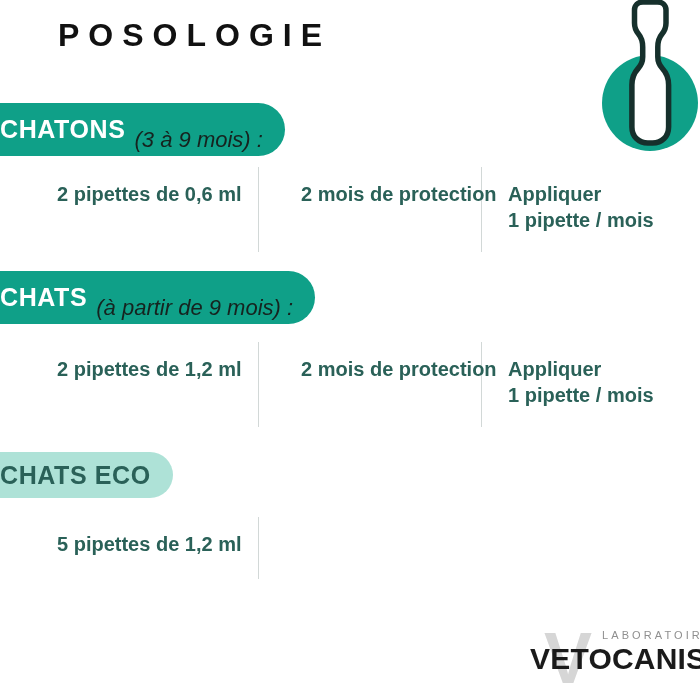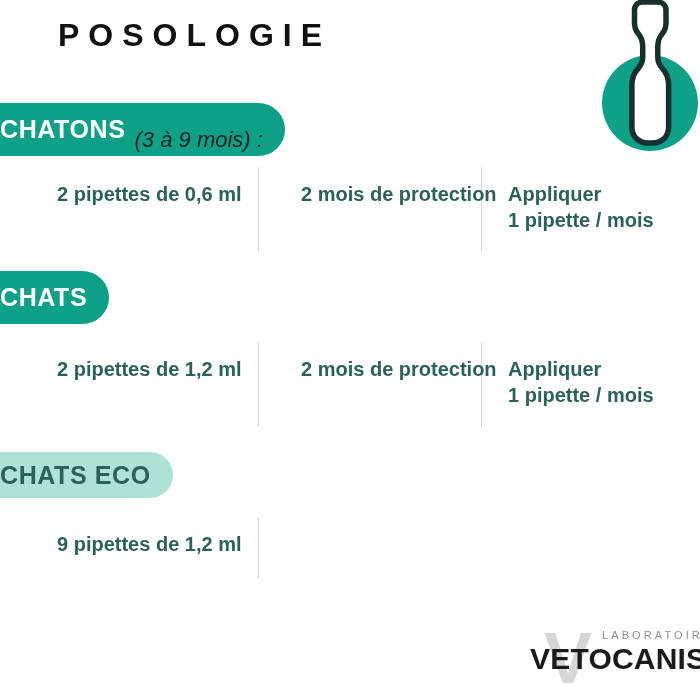--- a/index.html
+++ b/index.html
@@ -203,38 +203,39 @@
     <div class="divider d1"></div>
     <div class="divider d2"></div>
     <div class="cell c1">2 pipettes de 0,6 ml</div>
     <div class="cell c2">2 mois de protection</div>
     <div class="cell c3">Appliquer
 1 pipette / mois</div>
   </div>
 
   <div class="pill teal" id="pill-cat">
     <span class="pill-main">CHATS</span>
+    <span class="pill-sub">(à partir de 9 mois) :</span>
   </div>
 
   <div class="row" id="row-cat">
     <div class="divider d1"></div>
     <div class="divider d2"></div>
     <div class="cell c1">2 pipettes de 1,2 ml</div>
     <div class="cell c2">2 mois de protection</div>
     <div class="cell c3">Appliquer
 1 pipette / mois</div>
   </div>
 
   <div class="pill mint" id="pill-eco">
     <span class="pill-main">CHATS ECO</span>
   </div>
 
   <div class="row" id="row-eco">
     <div class="divider d1"></div>
-    <div class="cell c1">9 pipettes de 1,2 ml</div>
+    <div class="cell c1">5 pipettes de 1,2 ml</div>
   </div>
 
   <div class="logo">
     <div class="logo-watermark">V</div>
     <div class="logo-lab">LABORATOIRE</div>
     <div class="logo-name">VETOCANIS</div>
   </div>
 
 </div>
 

